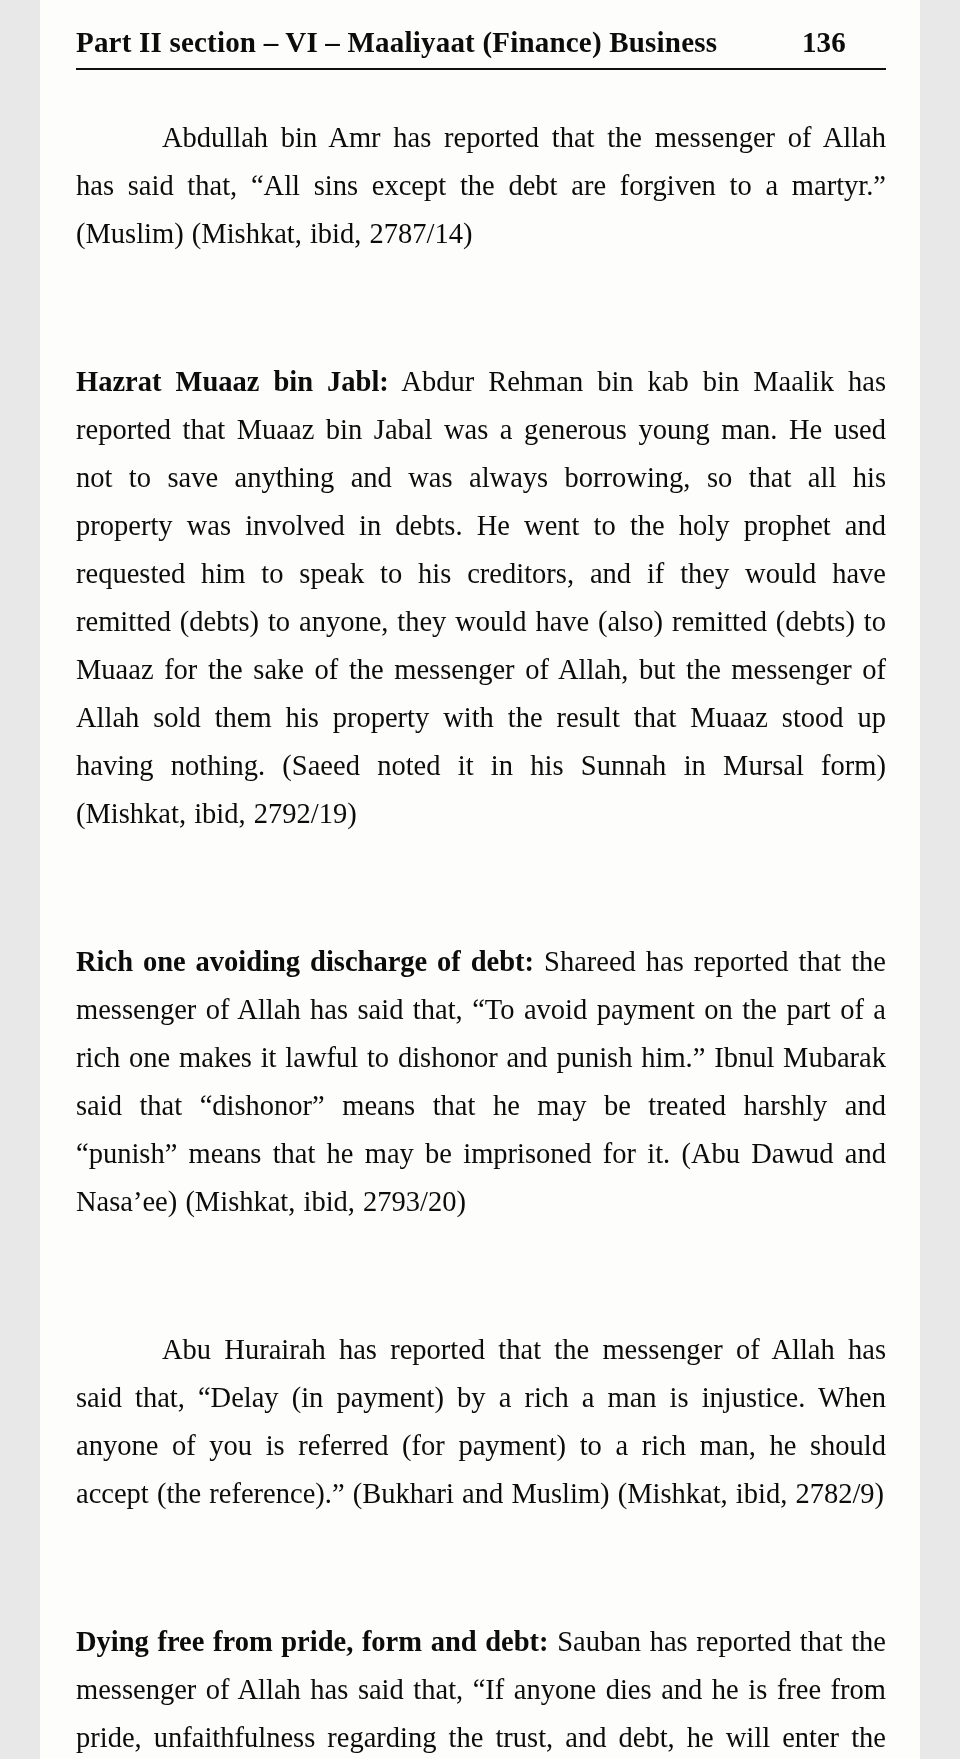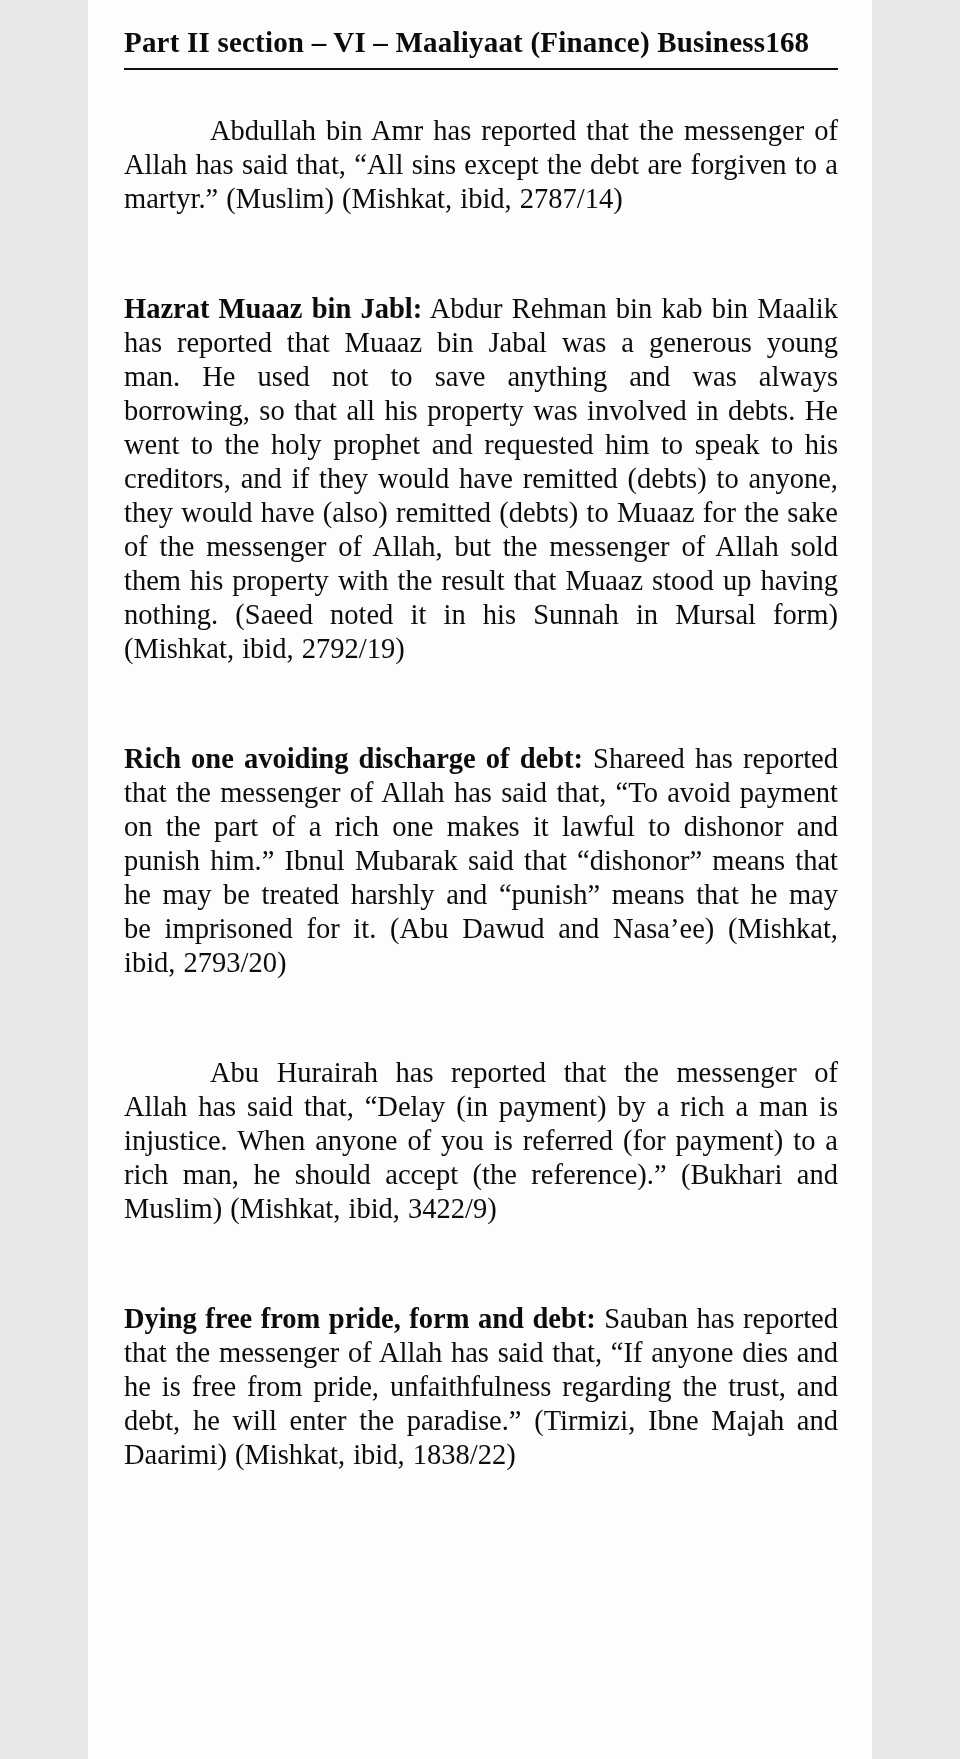--- a/index.html
+++ b/index.html
@@ -2,21 +2,21 @@
 <html><head>
 <meta charset="utf-8">
 <style>
   html, body {
     margin: 0;
     padding: 0;
     background: #e8e8e8;
   }
   .page {
     position: relative;
-    width: 784px;
+    width: 880px;
     height: 1759px;
     margin: 0 auto;
     background: #fdfdfc;
     box-sizing: border-box;
     padding: 26px 34px 0 36px;
     font-family: "Liberation Serif", serif;
     color: #0c0c0c;
     overflow: hidden;
   }
   .running-header {
@@ -30,58 +30,58 @@
     padding-bottom: 9px;
   }
   .running-header .title {
     white-space: nowrap;
   }
   .running-header .pagenum {
     padding-right: 40px;
   }
   .body-text p {
     font-size: 28.5px;
-    line-height: 34px;
+    line-height: 48px;
     text-align: justify;
     margin: 0;
     word-spacing: 1px;
   }
   .body-text p.first-para { margin-top: 44px; }
-  .body-text p.spaced     { margin-top: 76px; }
+  .body-text p.spaced     { margin-top: 100px; }
   .body-text p.indent     { text-indent: 86px; }
   .lead {
     font-weight: bold;
   }
 </style>
 </head>
 <body>
 
 <div class="page">
 
   <div class="running-header">
     <span class="title">Part II section – VI – Maaliyaat (Finance) Business</span>
-    <span class="pagenum">168</span>
+    <span class="pagenum">136</span>
   </div>
 
   <div class="body-text">
 
     <p class="first-para indent">
       <span>Abdullah bin Amr has reported that the messenger of Allah has said that, “All sins except the debt are forgiven to a martyr.” (Muslim) (Mishkat, ibid, 2787/14)</span>
     </p>
 
     <p class="spaced">
       <span class="lead">Hazrat Muaaz bin Jabl:</span><span> Abdur Rehman bin kab bin Maalik  has reported that Muaaz bin Jabal was a generous young man. He used not to save anything and was always borrowing, so that all his property was involved in debts. He went to the holy prophet and requested him to speak to his creditors, and if they would have remitted (debts) to anyone, they would have (also) remitted (debts) to Muaaz for the sake of the messenger of Allah, but the messenger of Allah sold them his property with the result that Muaaz stood up having nothing. (Saeed noted it in his Sunnah in Mursal form) (Mishkat, ibid, 2792/19)</span>
     </p>
 
     <p class="spaced">
       <span class="lead">Rich one avoiding discharge of debt:</span><span> Shareed has reported that the messenger of Allah has said that, “To avoid payment on the part of a rich one makes it lawful to dishonor and punish him.” Ibnul Mubarak said that “dishonor” means that he may be treated harshly and “punish” means that he may be imprisoned for it. (Abu Dawud and Nasa’ee) (Mishkat, ibid, 2793/20)</span>
     </p>
 
     <p class="spaced indent">
-      <span>Abu Hurairah has reported that the messenger of Allah has said that, “Delay (in payment) by a rich a man is injustice. When anyone of you is referred (for payment) to a rich man, he should accept (the reference).” (Bukhari and Muslim) (Mishkat, ibid, 3422/9)</span>
+      <span>Abu Hurairah has reported that the messenger of Allah has said that, “Delay (in payment) by a rich a man is injustice. When anyone of you is referred (for payment) to a rich man, he should accept (the reference).” (Bukhari and Muslim) (Mishkat, ibid, 2782/9)</span>
     </p>
 
     <p class="spaced">
       <span class="lead">Dying free from pride, form and debt:</span><span> Sauban has reported that the messenger of Allah has said that, “If anyone dies and he is free from pride, unfaithfulness regarding the trust, and debt, he will enter the paradise.” (Tirmizi, Ibne Majah and Daarimi) (Mishkat, ibid, 1838/22)</span>
     </p>
 
   </div>
 
 </div>
 

